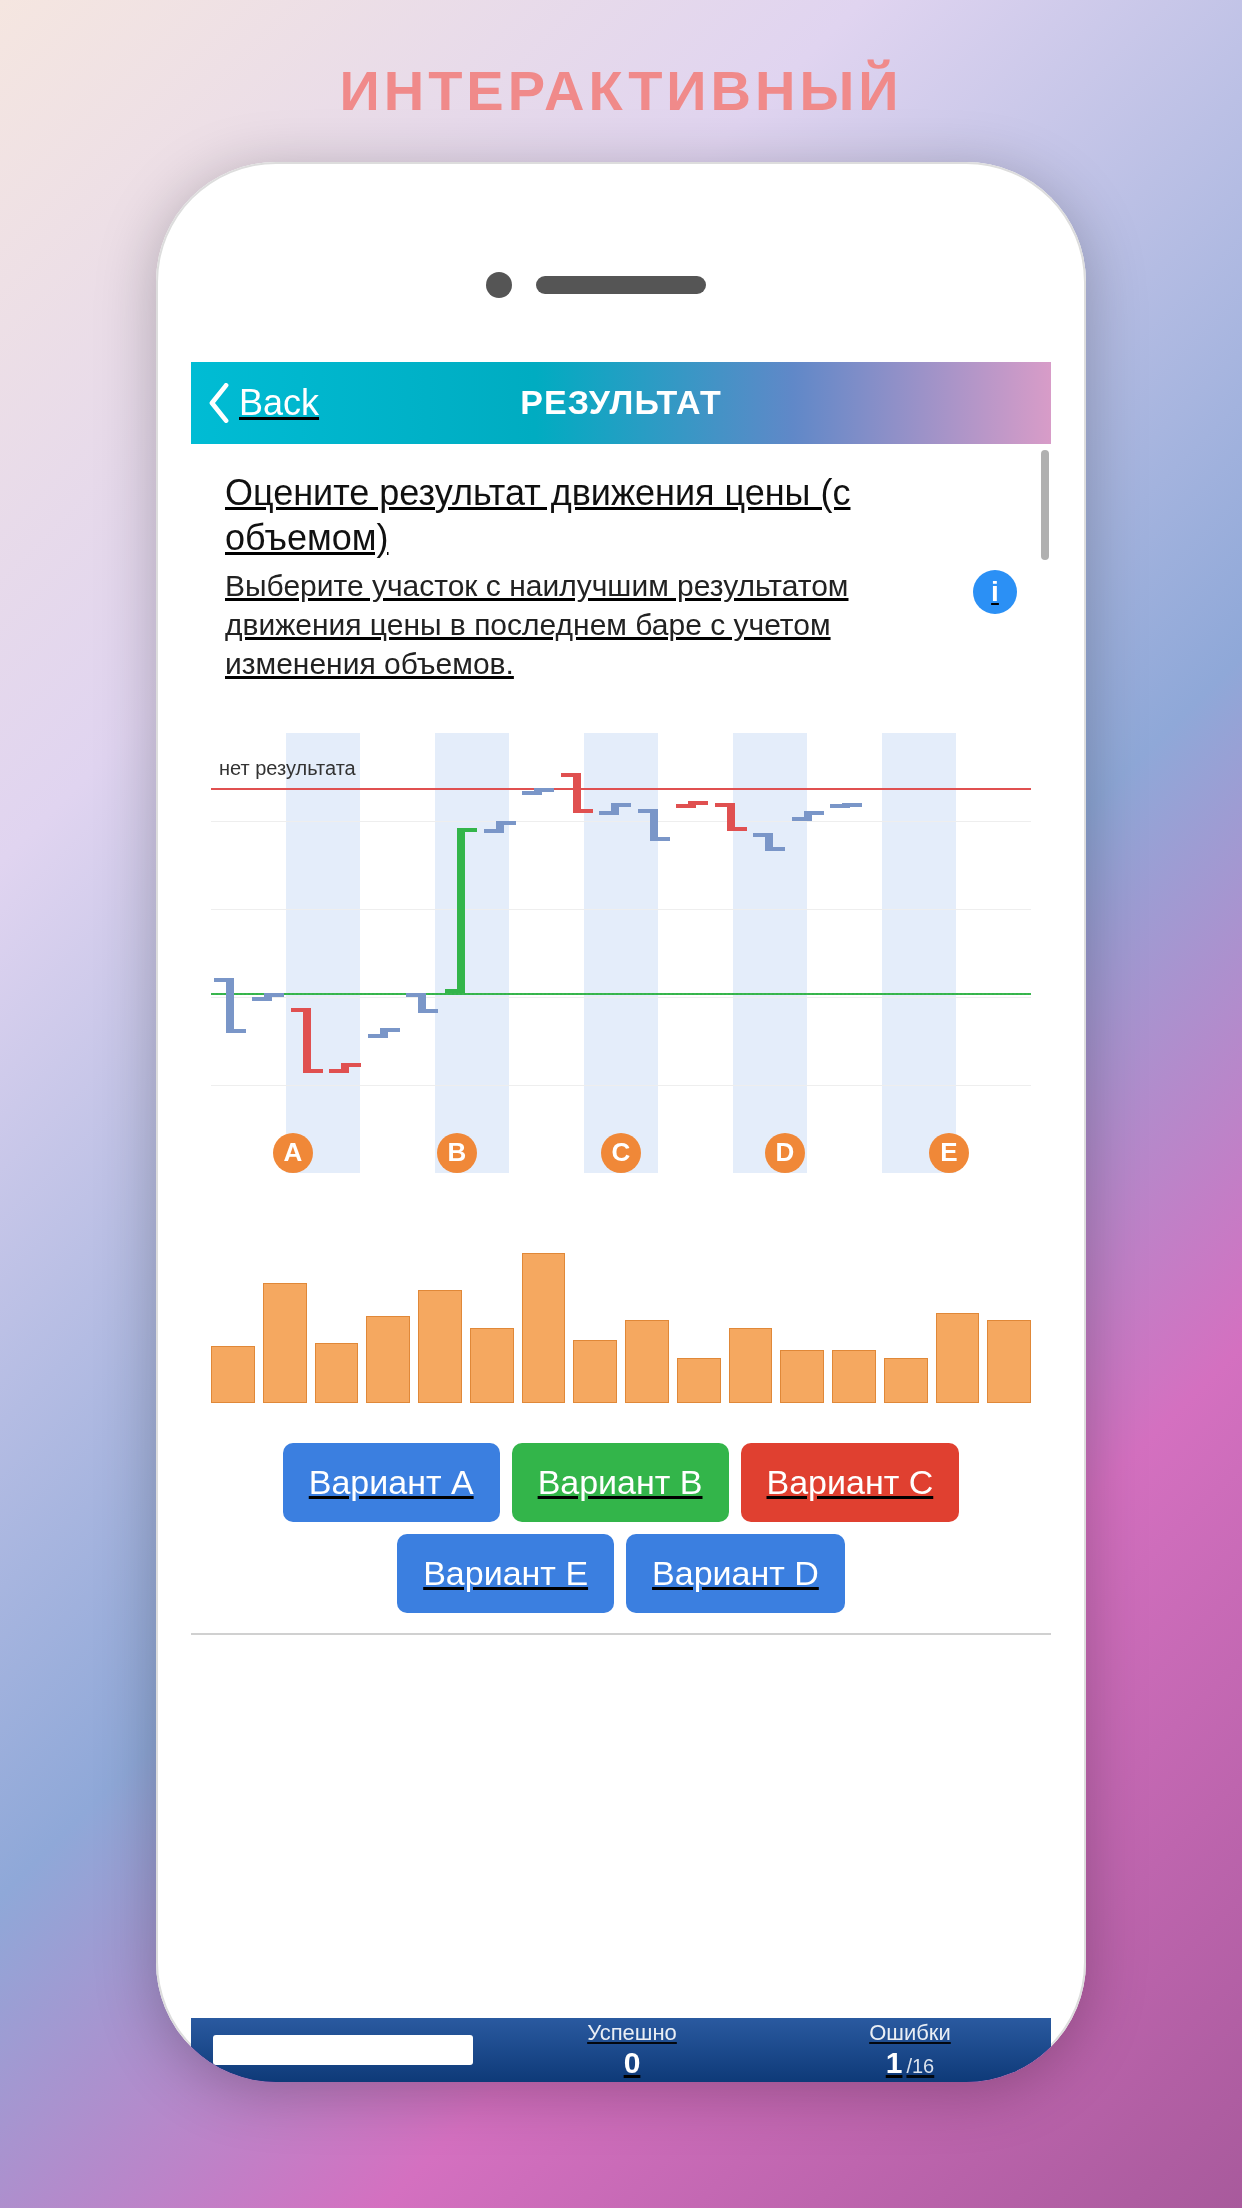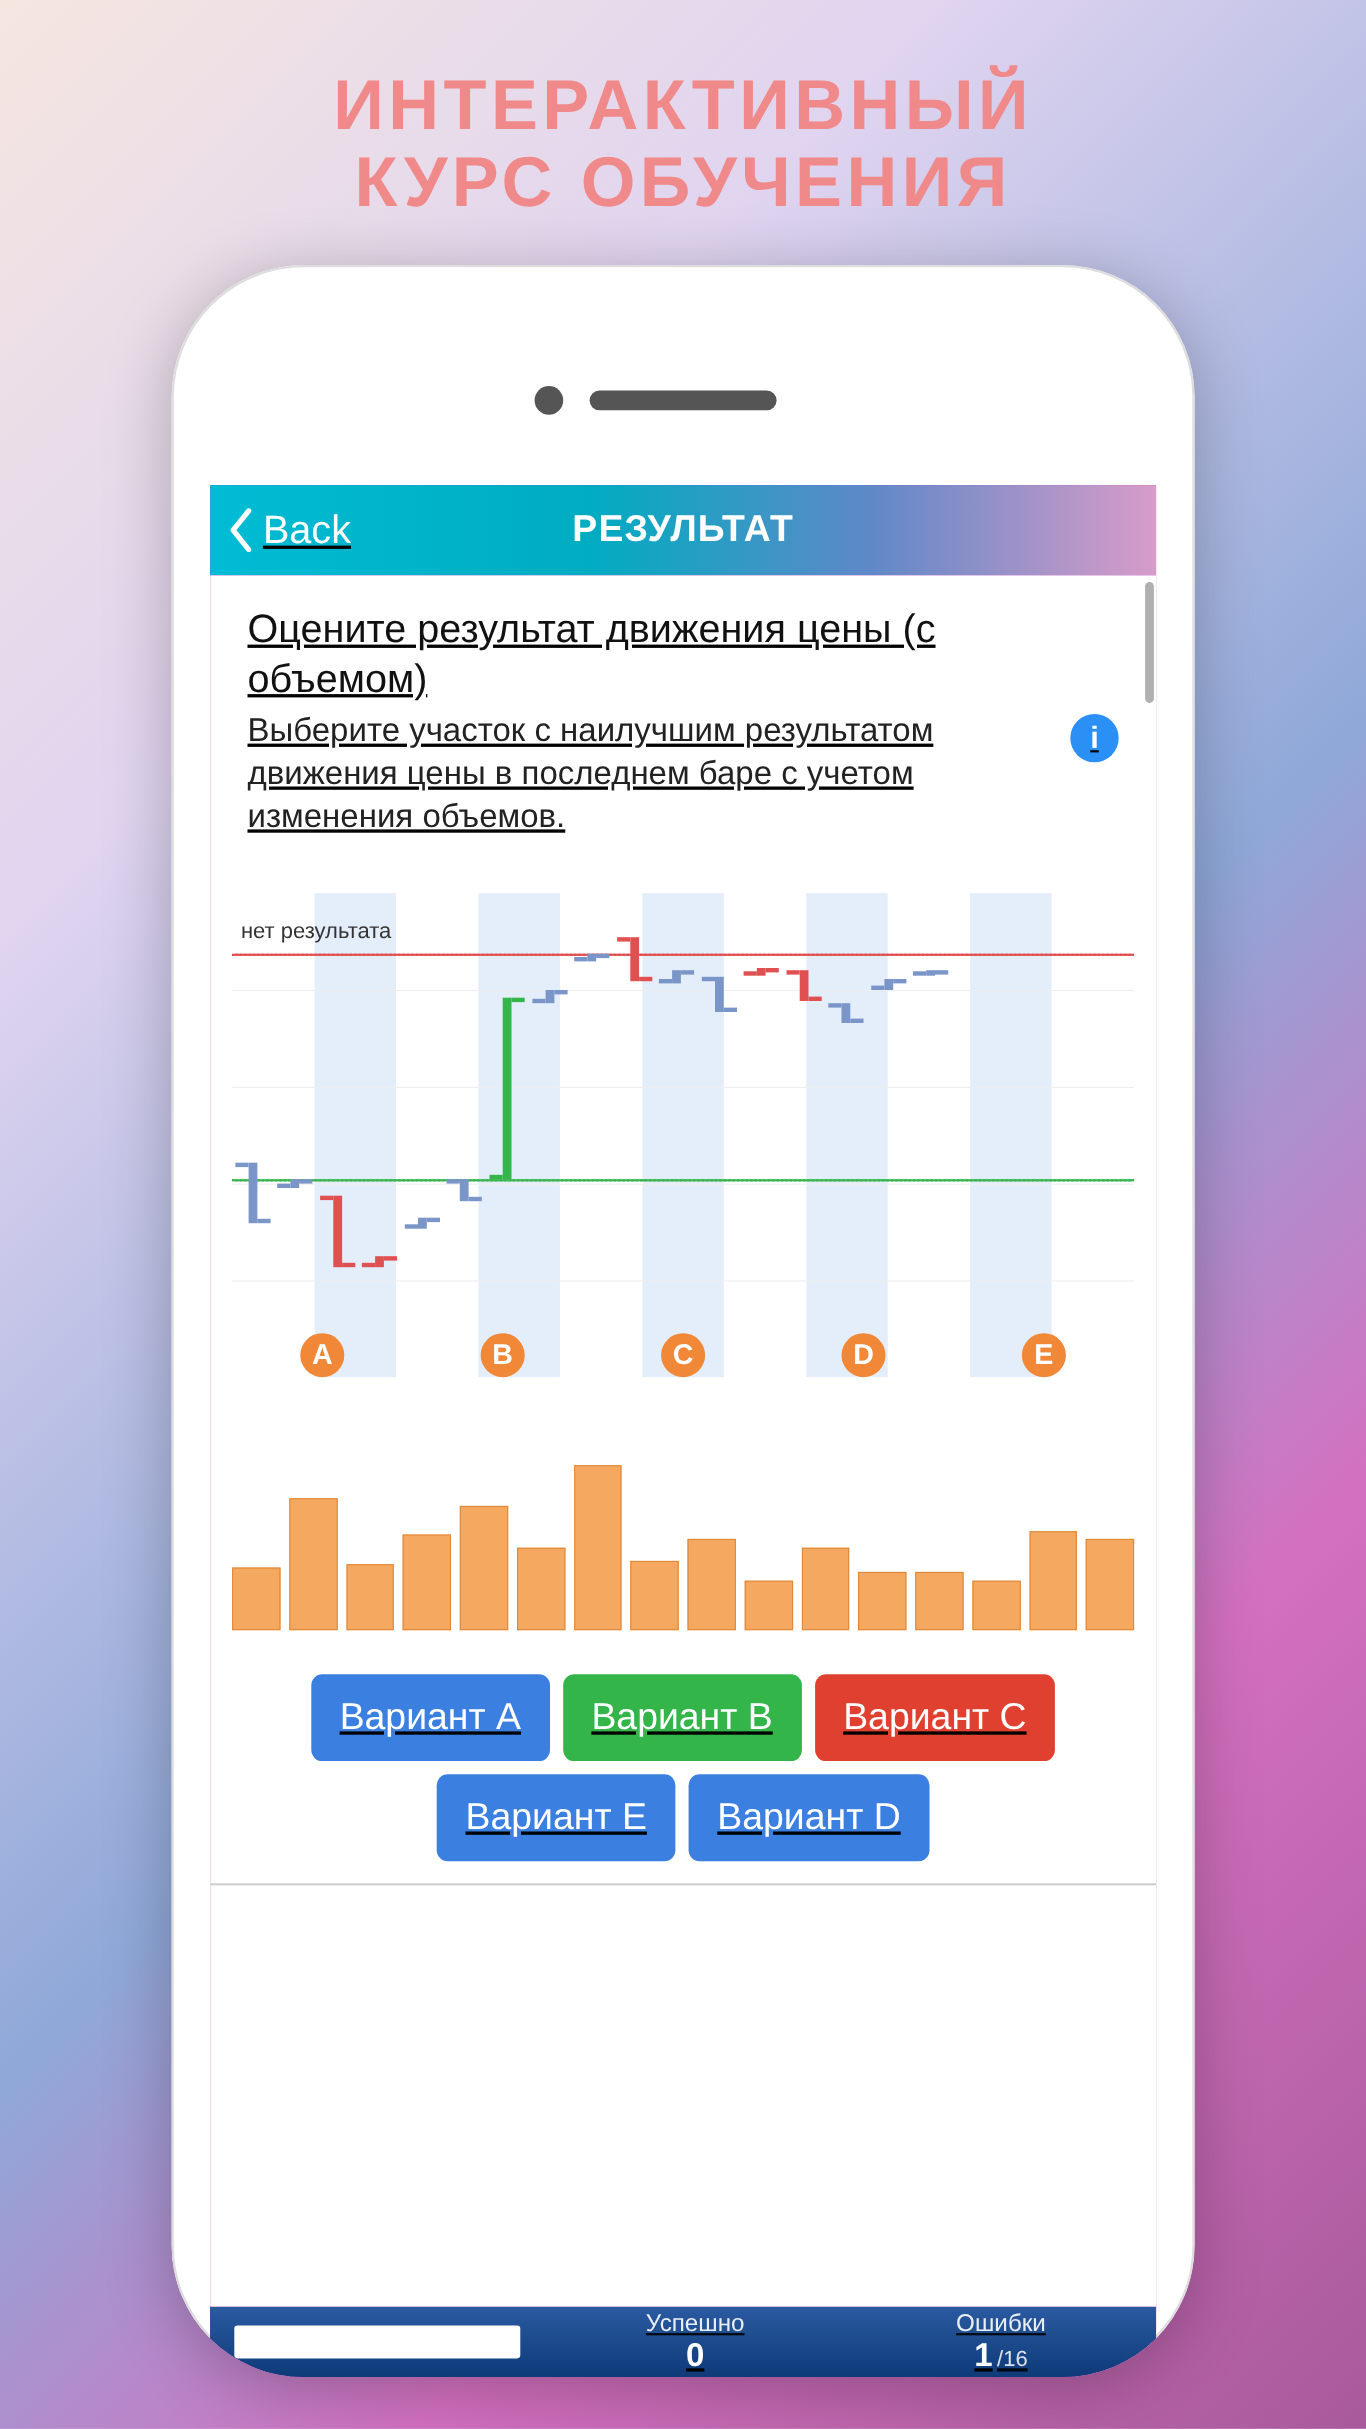--- a/index.html
+++ b/index.html
@@ -3,21 +3,21 @@
 <meta charset="utf-8">
 <style>
   * { box-sizing: border-box; margin: 0; padding: 0; }
   html, body { width: 1242px; height: 2208px; overflow: hidden; font-family: -apple-system, Helvetica, Arial, sans-serif; }
   body {
     background: linear-gradient(135deg, #f5e6e0 0%, #e0d4f0 25%, #8fa8d8 55%, #d470c0 75%, #a85a9c 100%);
     display: flex; flex-direction: column; align-items: center;
   }
   .promo-title {
     text-align: center; font-weight: 800; letter-spacing: 4px;
-    color: #f08a8a; font-size: 64px; line-height: 1.1; margin-top: 60px;
+    color: #f08a8a; font-size: 56px; line-height: 1.1; margin-top: 60px;
   }
   
   .phone {
     margin-top: 40px;
     width: 930px; height: 1920px;
     background: #fff;
     border-radius: 120px;
     box-shadow: 0 10px 60px rgba(0,0,0,0.25), inset 0 0 0 2px #ddd;
     position: relative;
     overflow: hidden;
@@ -85,21 +85,20 @@
   .stat { text-align: center; flex: 1; }
   .stat .lbl { font-size: 22px; opacity: 0.9; }
   .stat .val { font-size: 30px; font-weight: 700; }
   .stat .sub { font-size: 20px; opacity: 0.85; margin-left: 4px; font-weight: 400; }
 </style>
 </head>
 <body>
 
 <div class="promo-title">
   <div>ИНТЕРАКТИВНЫЙ</div>
-  <div>КУРС ОБУЧЕНИЯ</div>
 </div>
 
 <div class="phone">
 
   <div class="camera"></div>
   <div class="speaker"></div>
 
   <div class="screen">
 
     <div class="navbar">

